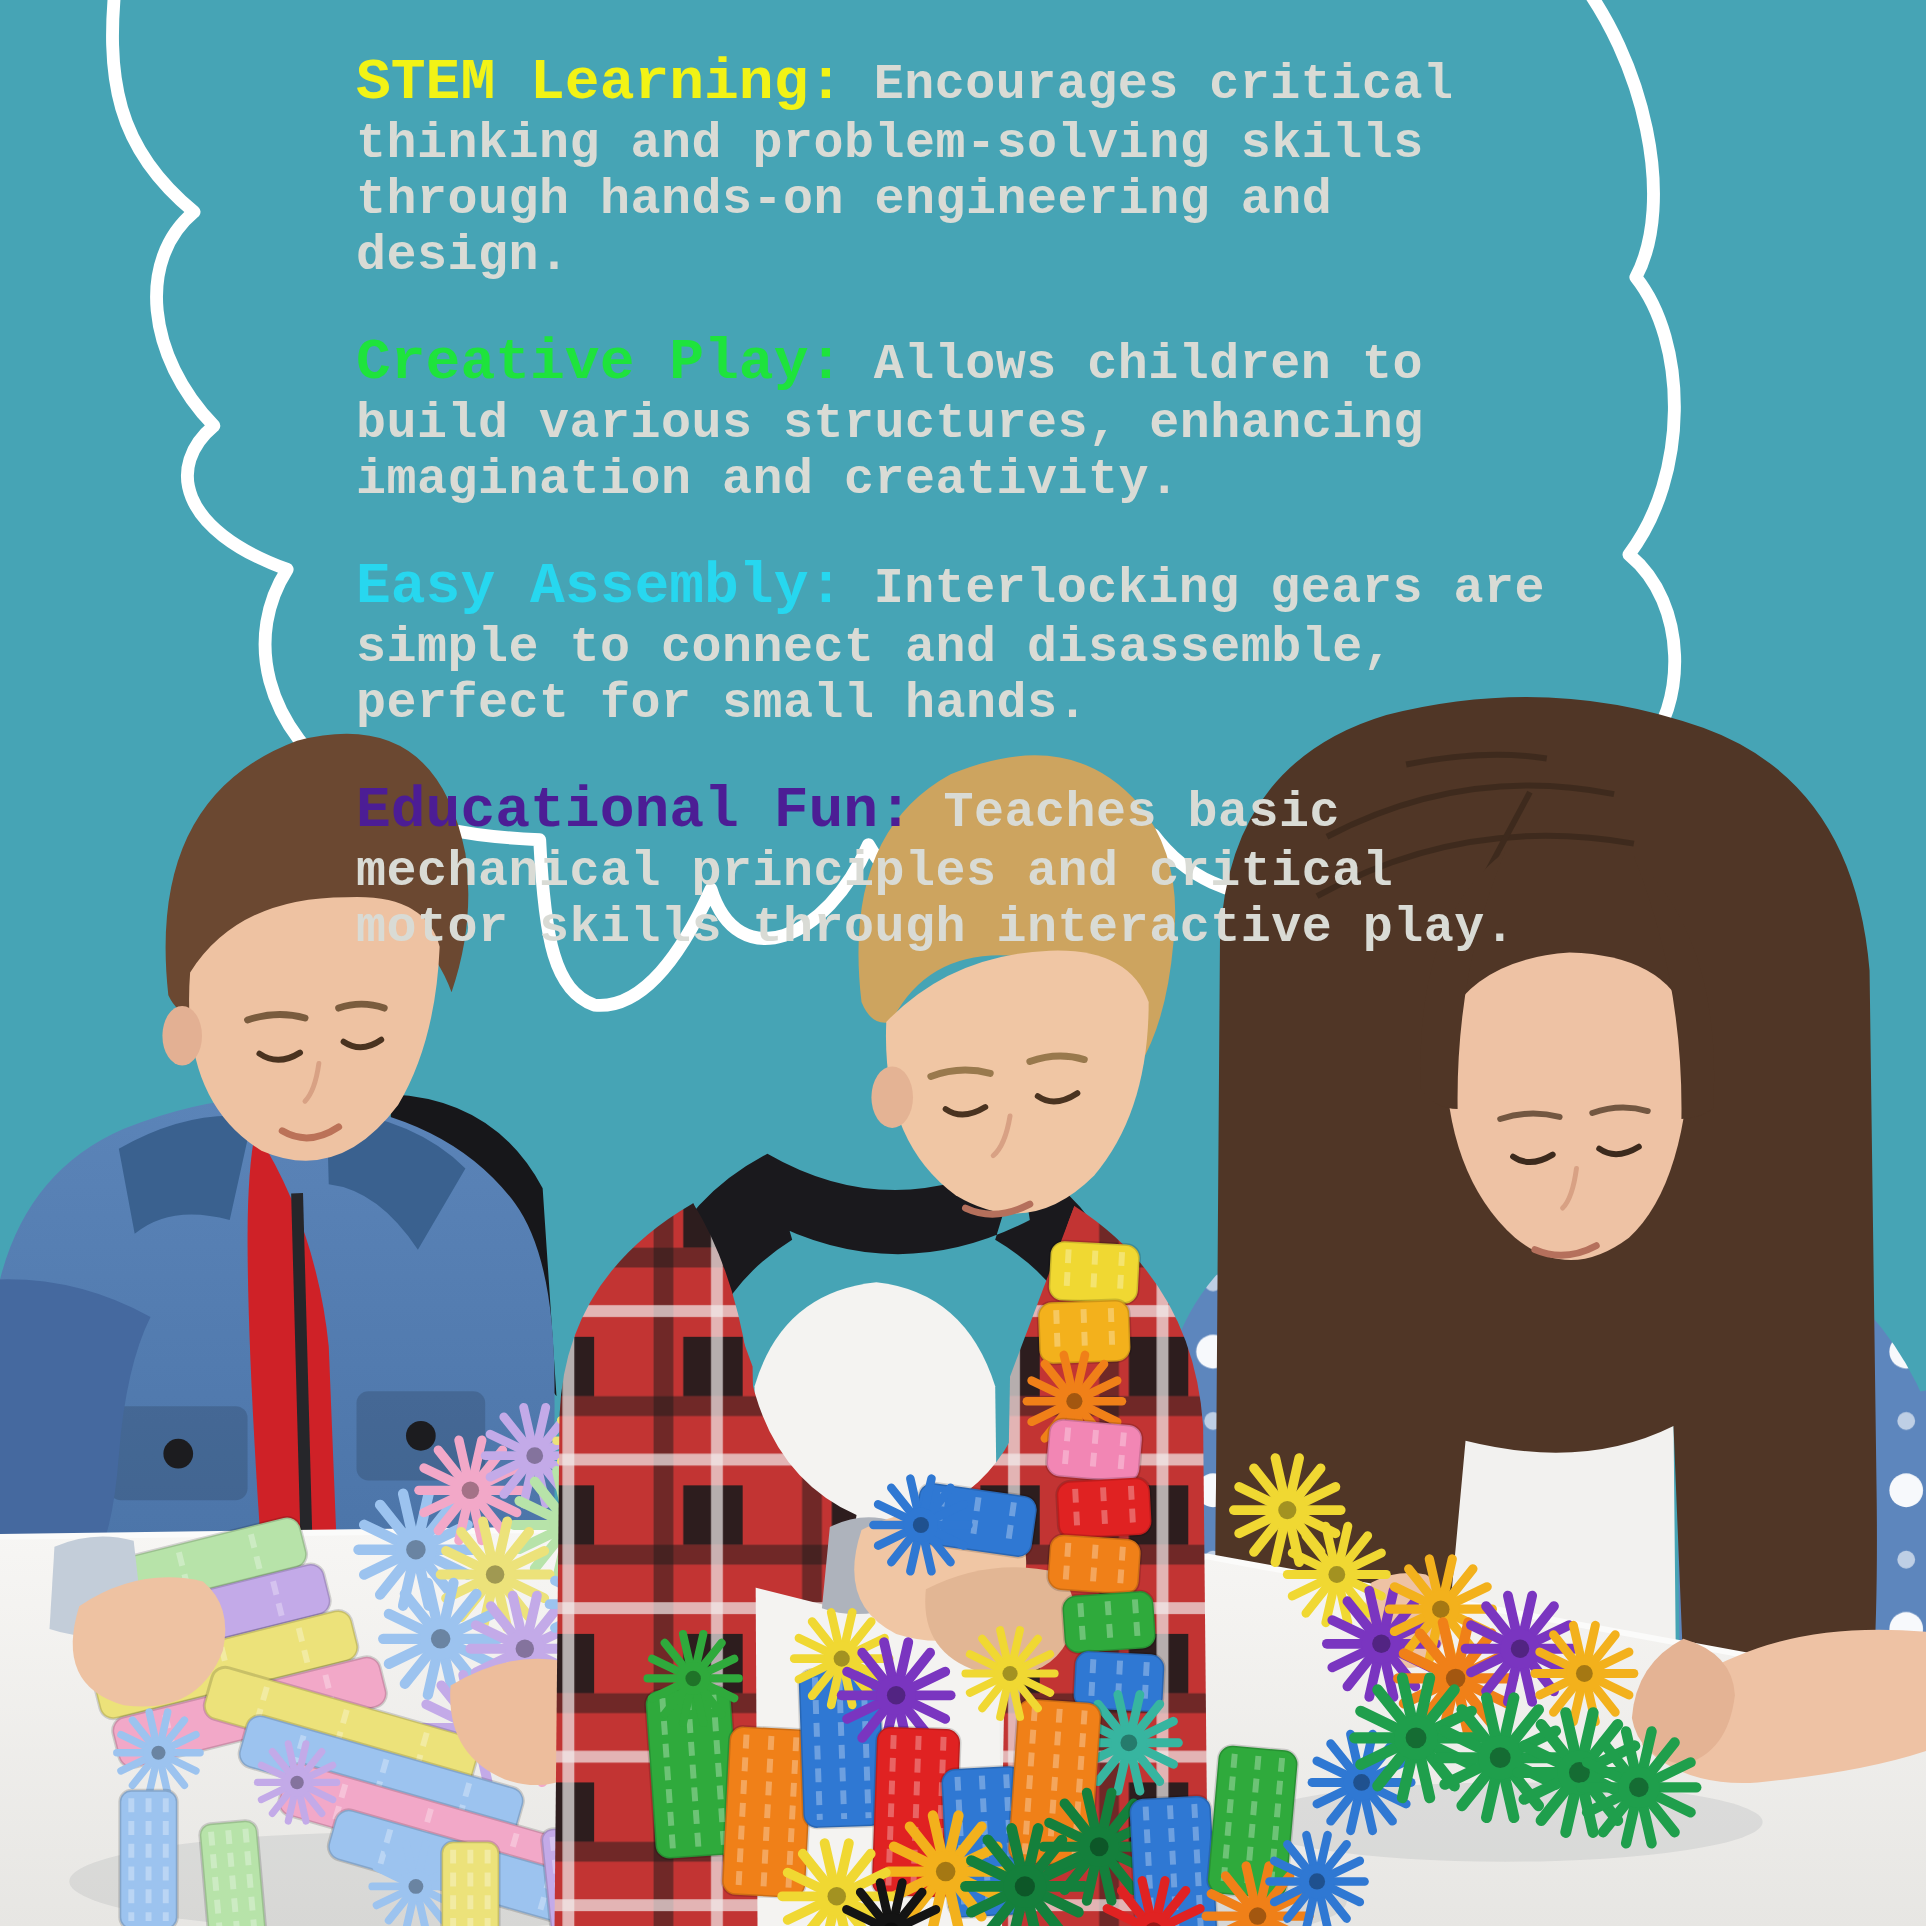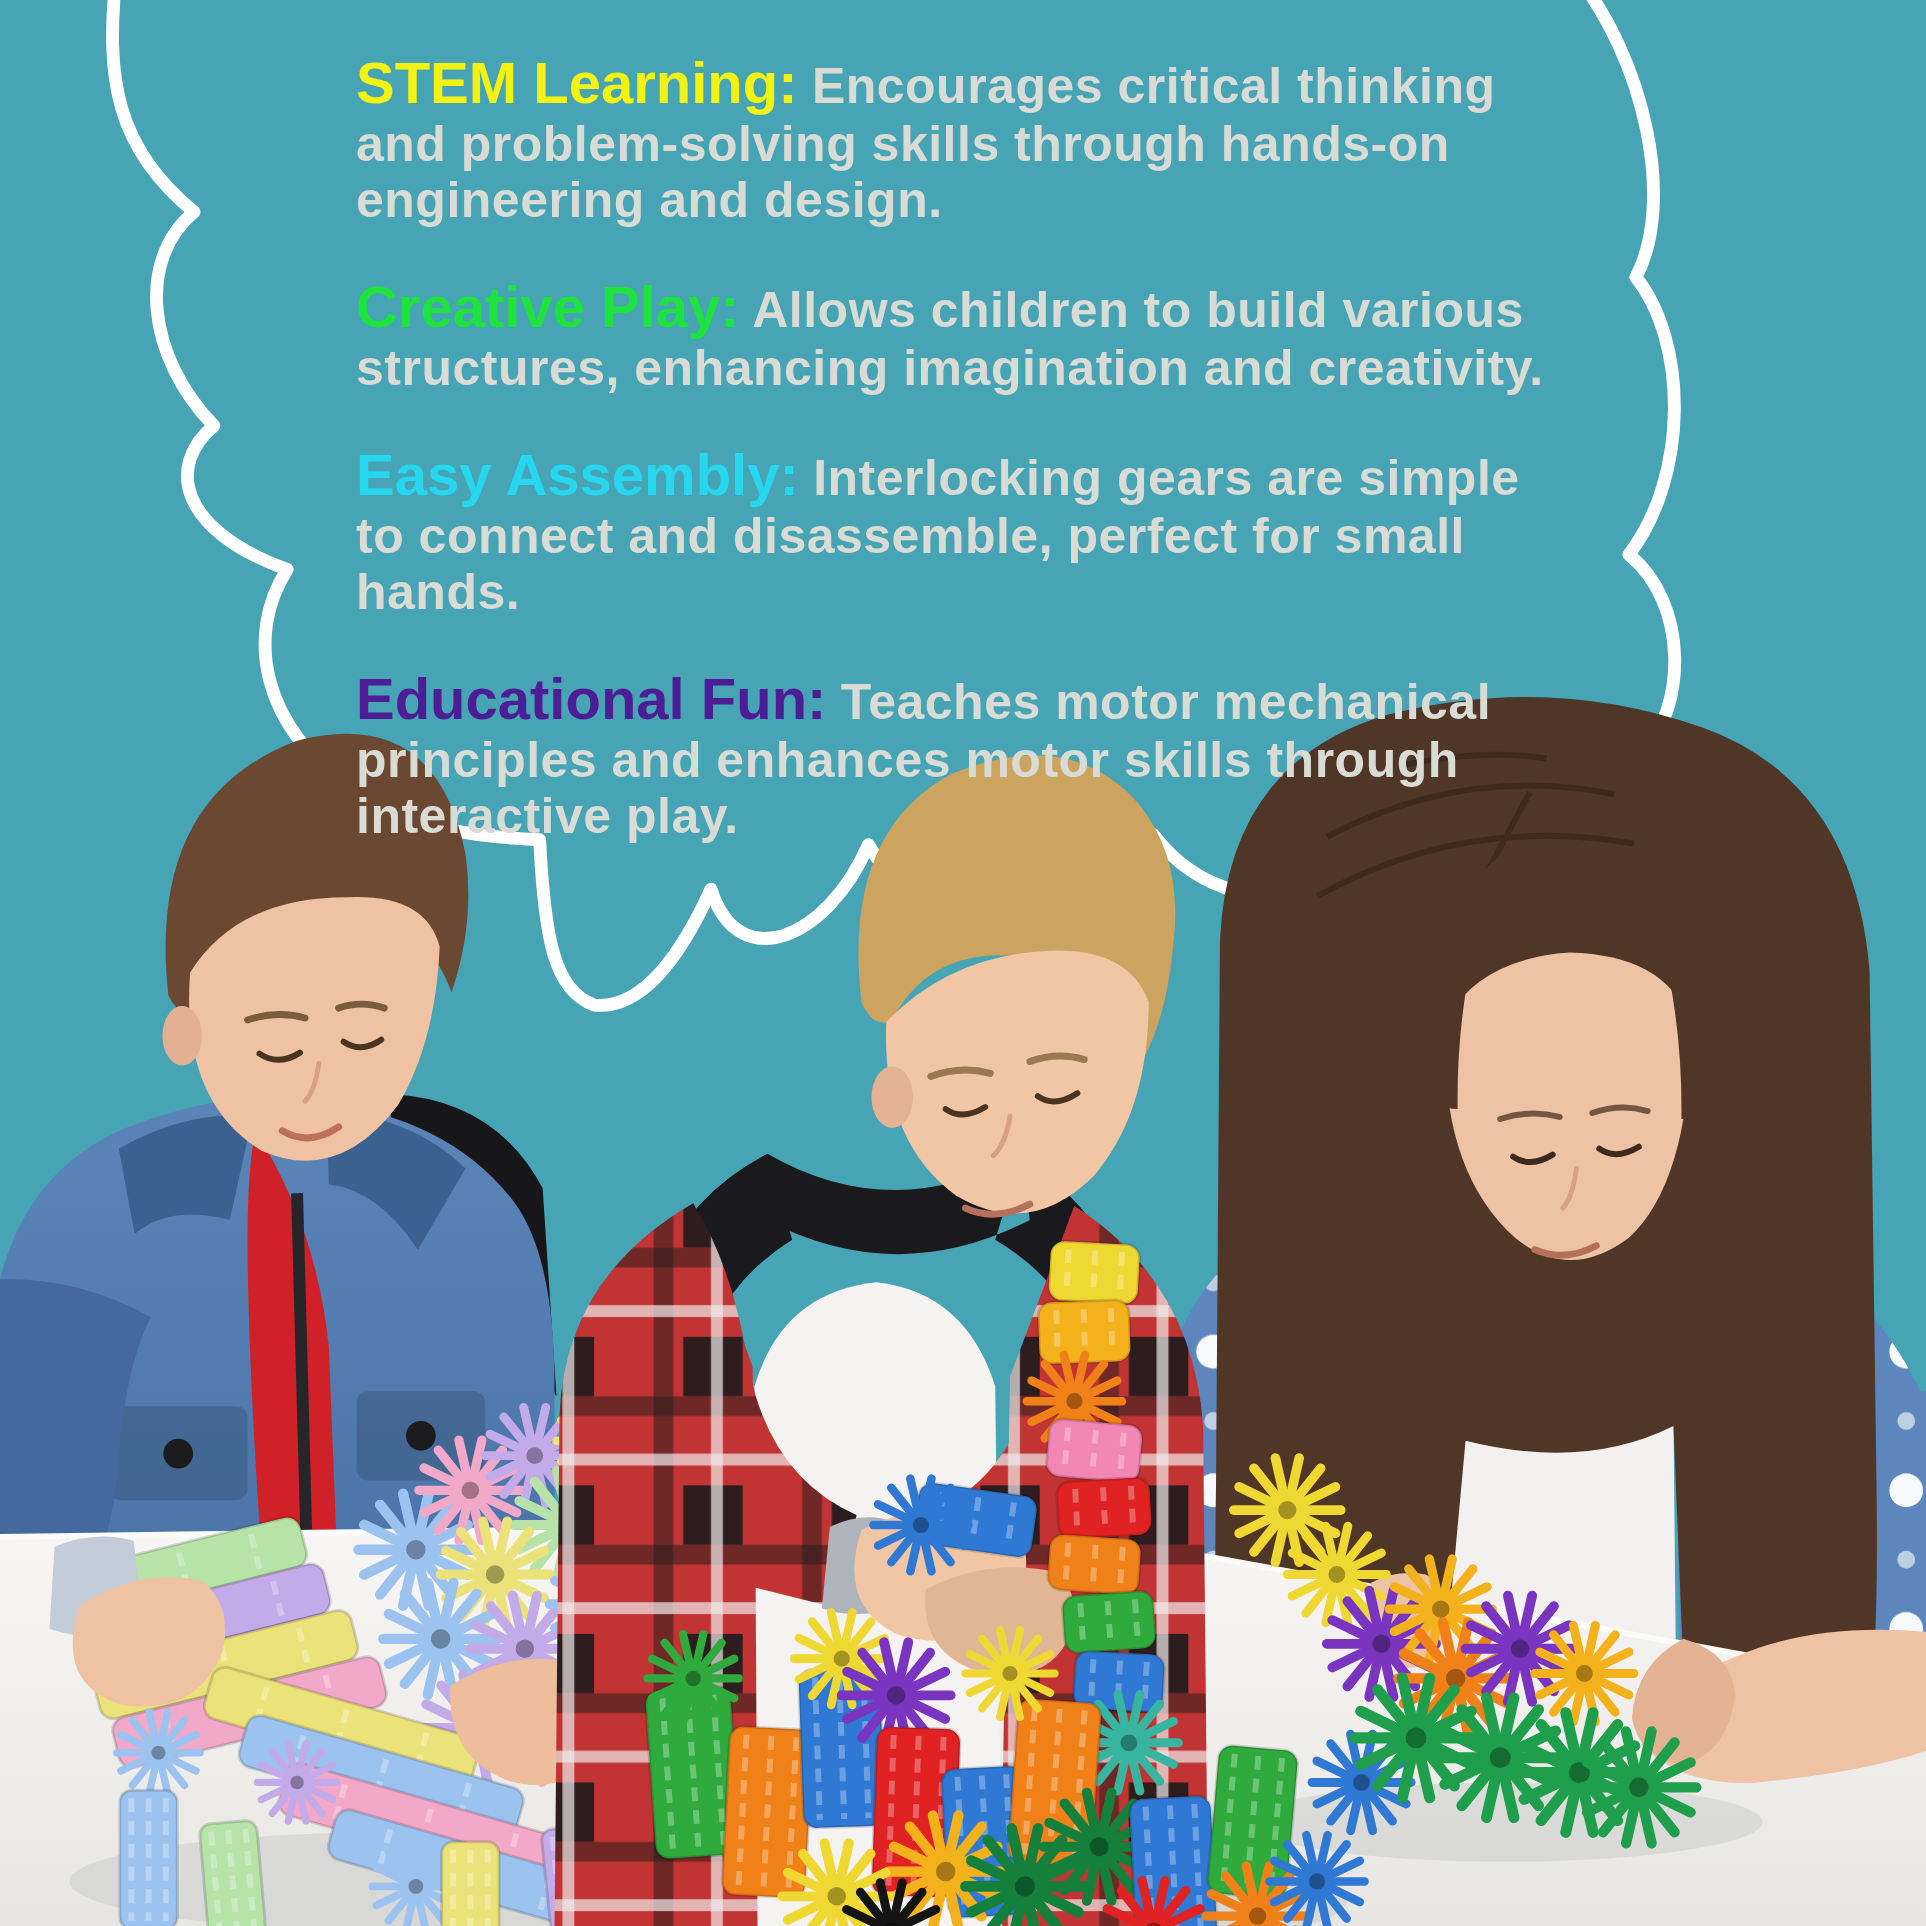--- a/index.html
+++ b/index.html
@@ -1,19 +1,19 @@
 <!DOCTYPE html>
 <html><head>
 <meta charset="utf-8">
 <style>
   html,body{margin:0;padding:0;background:#222;}
   .stage{position:relative;width:1927px;height:1927px;overflow:hidden;background:#46a4b5;font-family:"Liberation Sans",sans-serif;}
   .stage svg{position:absolute;left:0;top:0;}
   .features{position:absolute;left:356px;top:51px;width:1213px;z-index:3;}
-  .feature{margin-bottom:47px;font-weight:bold;font-size:50px;line-height:1.12;color:#d9dbd5;letter-spacing:0.5px;}
+  .feature{margin-bottom:47px;font-weight:bold;font-size:50px;line-height:1.12;color:#d9dbd5;letter-spacing:0.5px;font-family:Liberation Mono, monospace;}
   .fh{font-size:58px;letter-spacing:0;}
 </style>
 </head>
 <body>
 
 <div class="stage">
 
   <svg width="1927" height="1927" viewBox="0 0 1946 1946" style="z-index:1">
     <path d="M 118,-30 C 105,80 118,150 196,214
          C 138,262 148,360 216,430
@@ -28,21 +28,21 @@
          C 1480,875 1600,855 1660,758
          C 1702,715 1706,610 1645,560
          C 1706,480 1704,345 1652,280
          C 1692,205 1662,60 1588,-30" fill="none" stroke="#ffffff" stroke-width="13" stroke-linecap="round" stroke-linejoin="round"></path>
   </svg>
 
   <div class="features" id="features">
       <div class="feature"><span class="fh" style="color: rgb(242, 243, 21);">STEM Learning:</span> <span class="fb">Encourages critical thinking and problem-solving skills through hands-on engineering and design.</span></div>
       <div class="feature"><span class="fh" style="color: rgb(30, 227, 60);">Creative Play:</span> <span class="fb">Allows children to build various structures, enhancing imagination and creativity.</span></div>
       <div class="feature"><span class="fh" style="color: rgb(39, 215, 239); text-align: right;">Easy Assembly:</span> <span class="fb">Interlocking gears are simple to connect and disassemble, perfect for small hands.</span></div>
-      <div class="feature"><span class="fh" style="color: #4c1d95;">Educational Fun:</span> <span class="fb">Teaches motor mechanical principles and enhances motor skills through interactive play.</span></div>
+      <div class="feature"><span class="fh" style="color: #4c1d95;">Educational Fun:</span> <span class="fb">Teaches basic mechanical principles and critical motor skills through interactive play.</span></div>
     </div>
 
   <svg width="1927" height="1927" viewBox="0 0 1946 1946" style="z-index:2">
     <defs>
       <linearGradient id="denim" x1="0" y1="0" x2="0" y2="1">
         <stop offset="0" stop-color="#5b84b8"></stop>
           <stop offset="1" stop-color="#3f689c"></stop>
       </linearGradient>
       <linearGradient id="tableGrad" x1="0" y1="0" x2="0" y2="1">
         <stop offset="0" stop-color="#f7f6f4"></stop>

